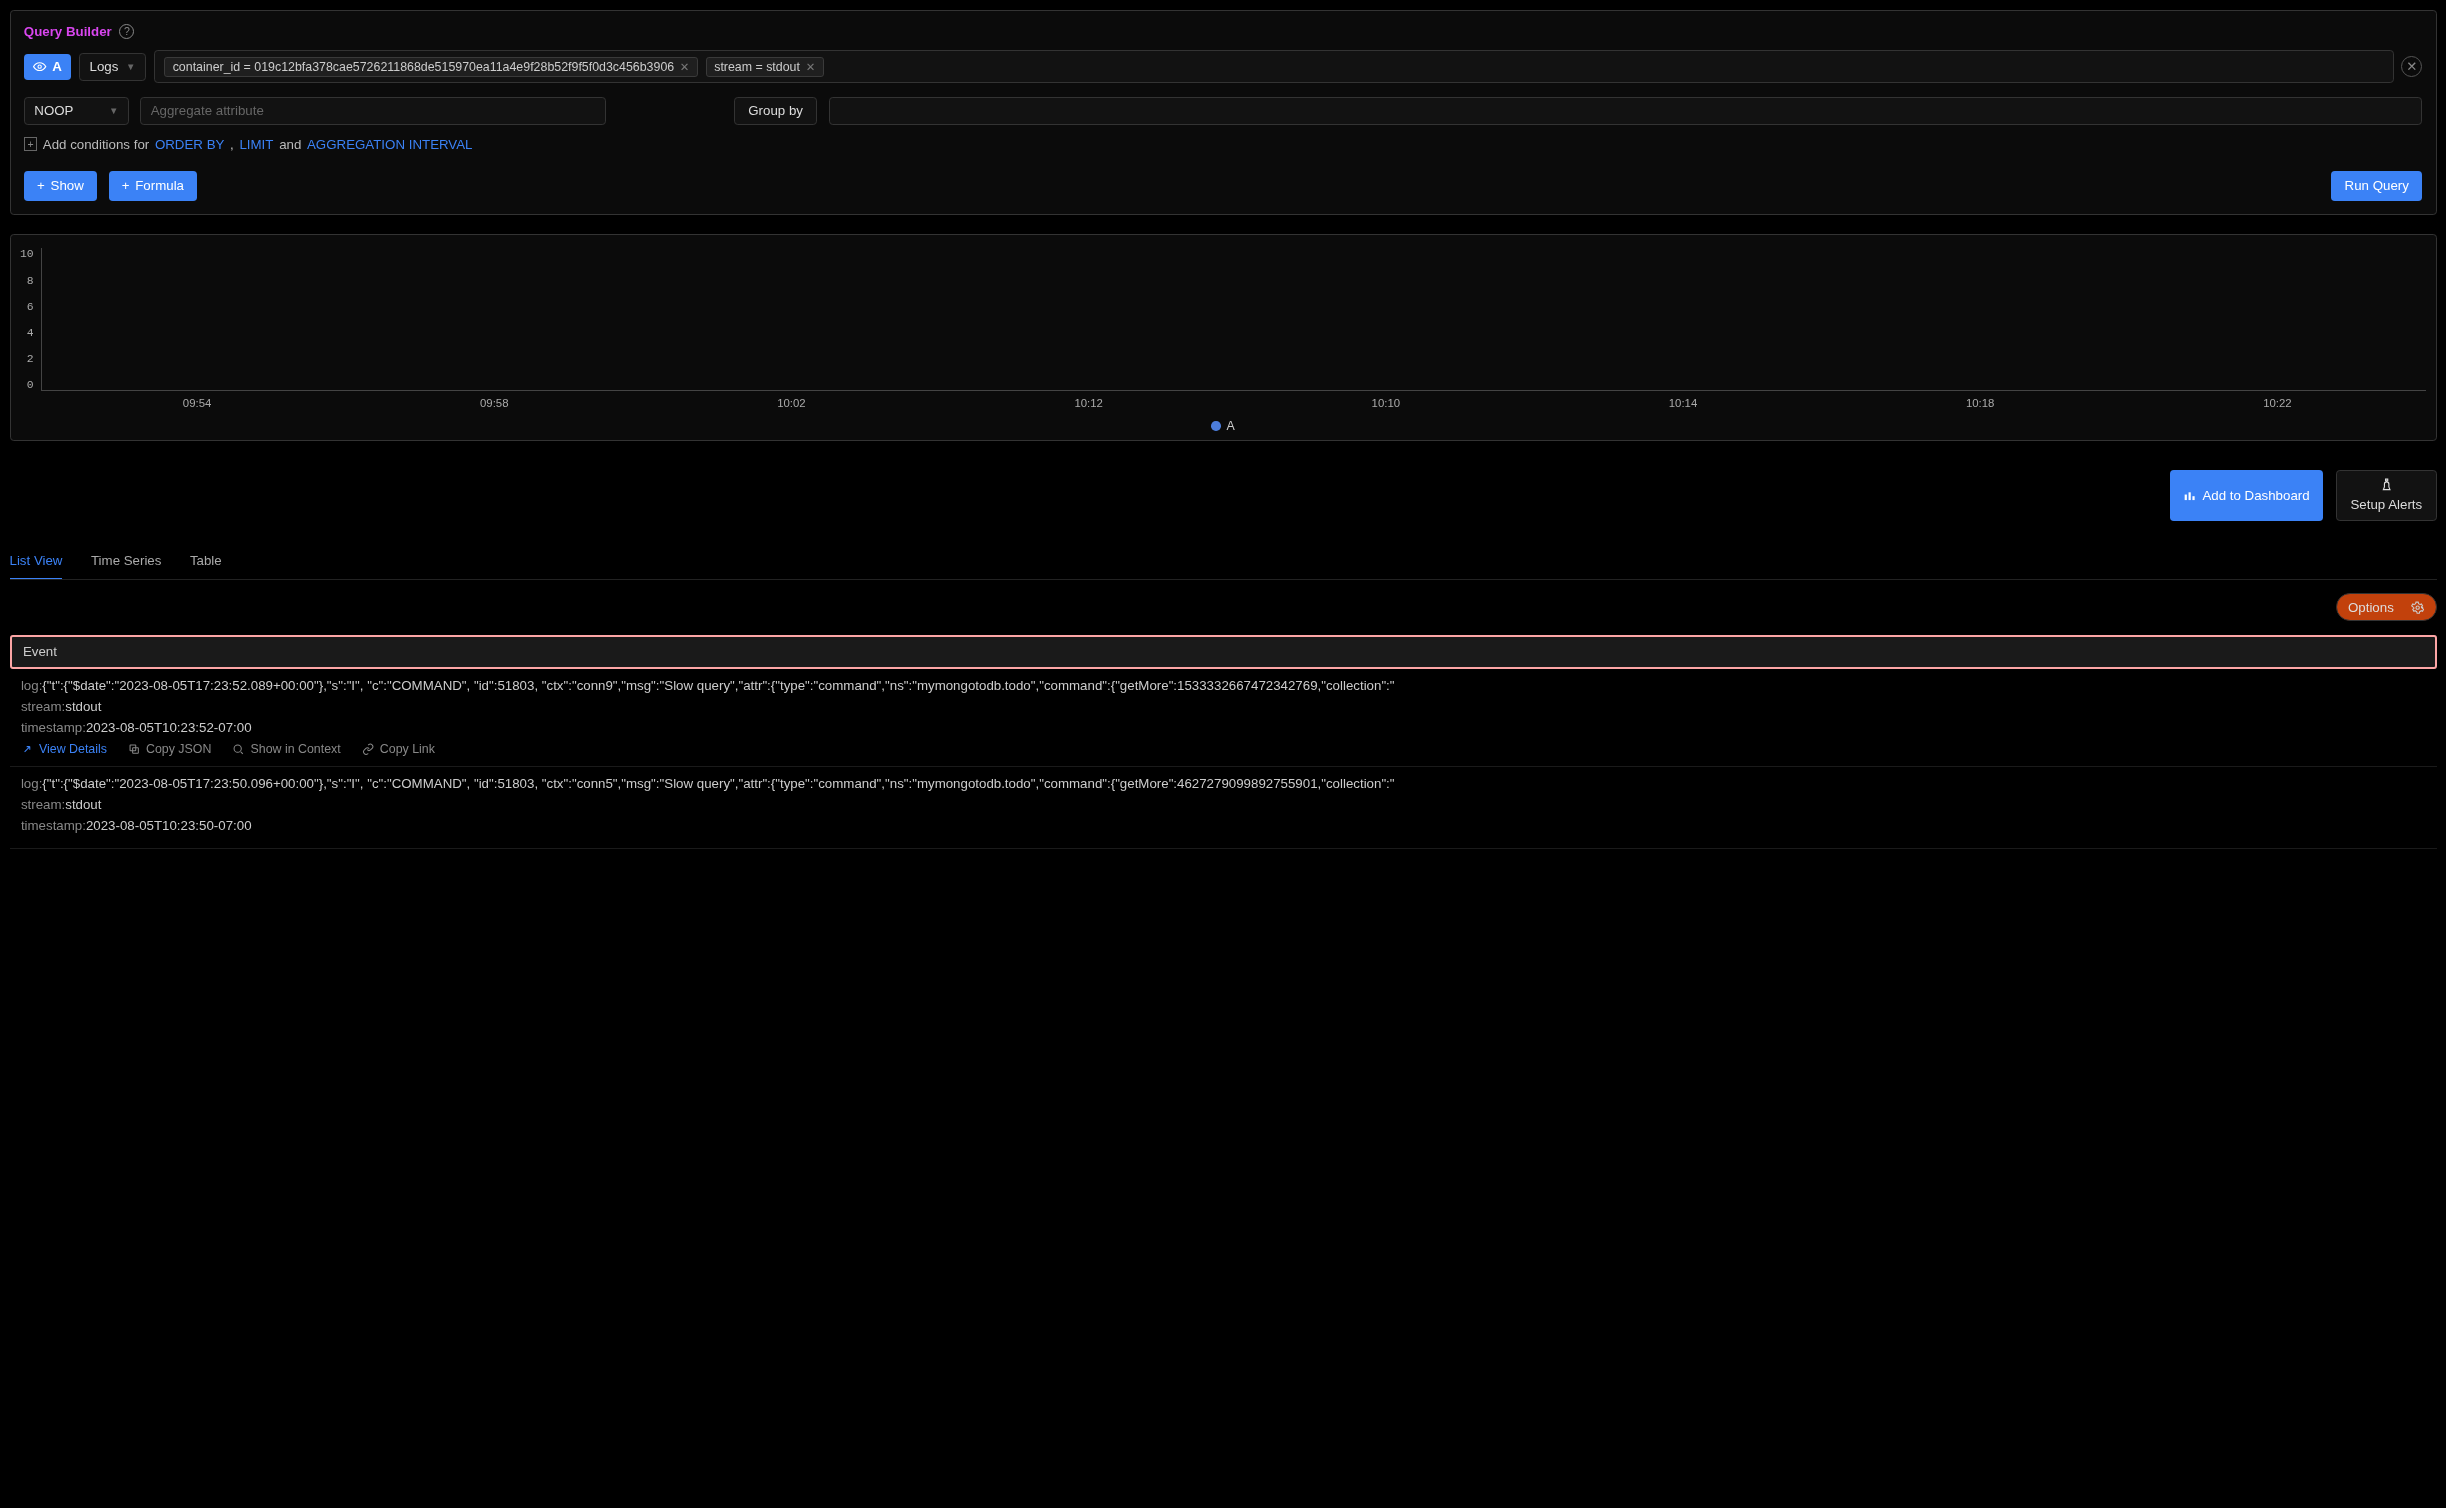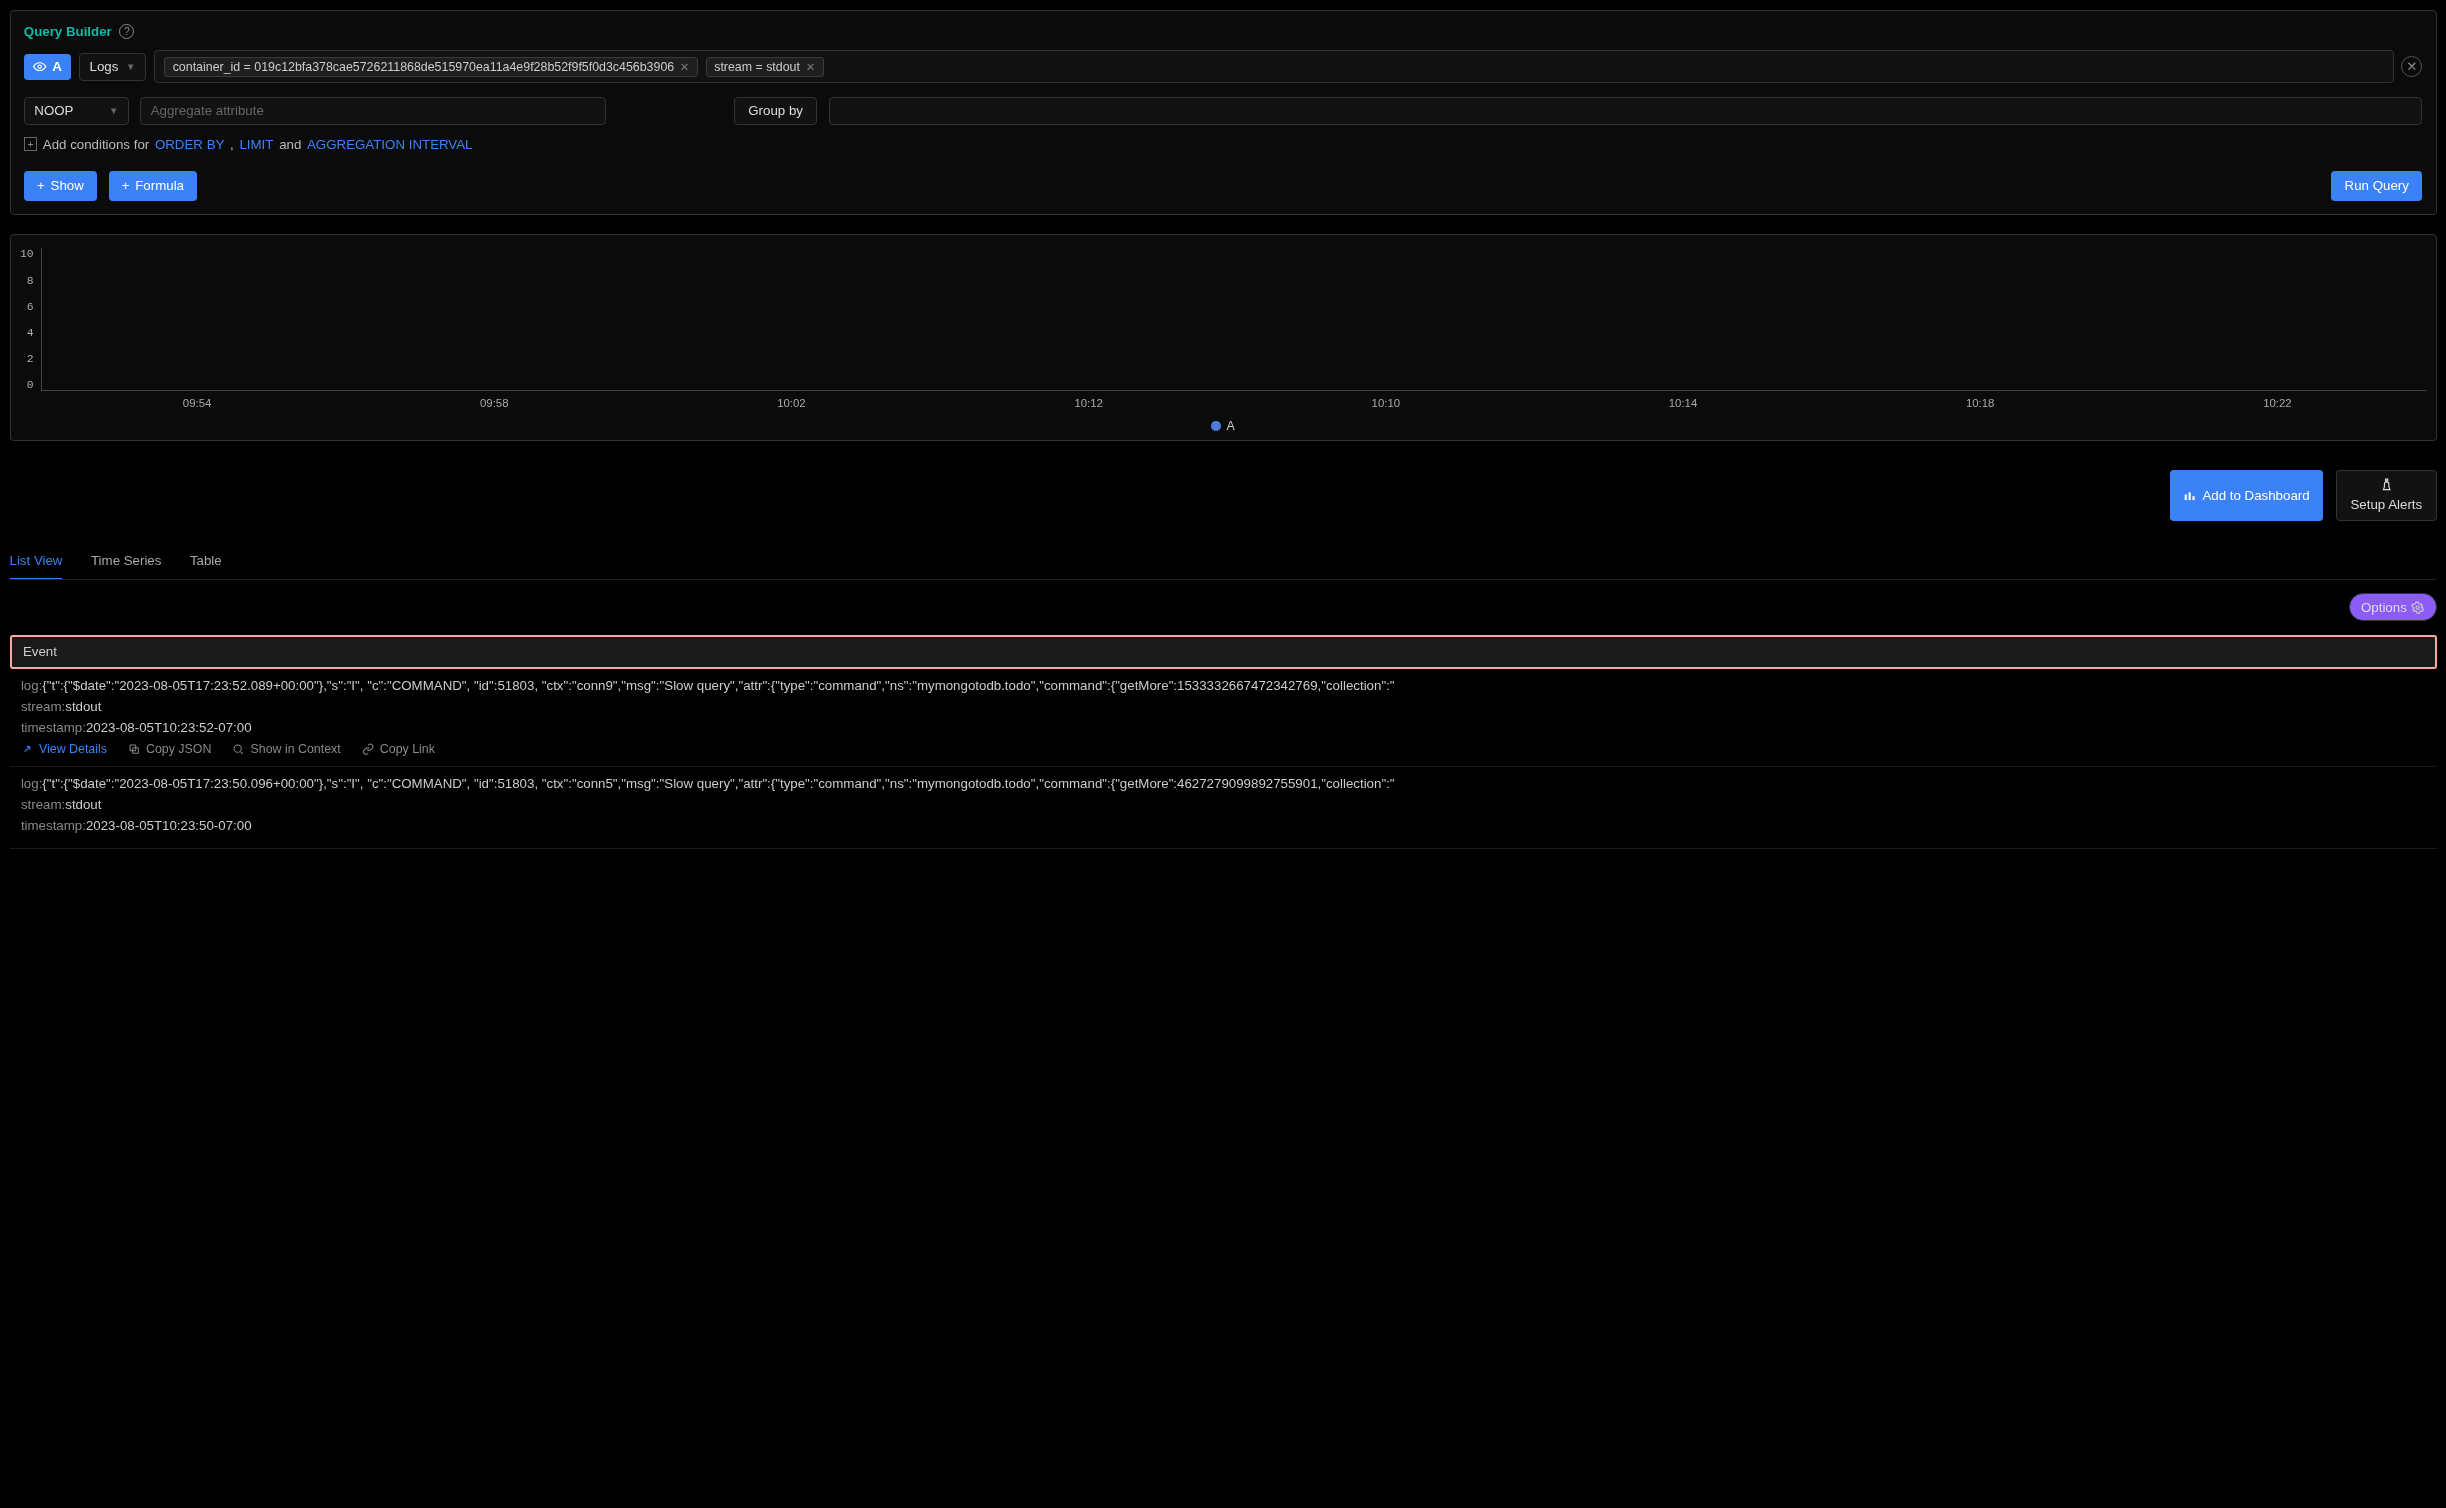--- a/index.html
+++ b/index.html
@@ -11,21 +11,21 @@
     padding: 9.5px;
   }
   .panel {
     border: 1px solid #333;
     border-radius: 3.8px;
     padding: 13.3px;
     margin-bottom: 19px;
     background: #0b0b0b;
   }
   .qb-header { display:flex; align-items:center; gap:7.6px; margin-bottom:11.4px; }
-  .qb-title { font-weight:600; color:#14b8a6;text-align:center; }
+  .qb-title { font-weight:600; color:#d946ef;text-align:center; }
   .help-icon {
     display:inline-flex; align-items:center; justify-content:center;
     width:15px; height:15px; border:1px solid #888; border-radius:50%;
     font-size:10.5px; color:#888;
   }
   .badge-a {
     background:#3b82f6; color:#fff; border-radius:3.8px;
     padding:5.7px 9.5px; display:flex; align-items:center; gap:5.7px; font-weight:600;
   }
   .eye-icon { width:13.3px; height:13.3px; }
@@ -95,22 +95,22 @@
   .dash-actions { display:flex; justify-content:flex-end; gap:13.3px; margin-bottom:23px; }
   .alert-icon, .chart-icon, .gear-icon { width:13.3px; height:13.3px; display:inline-block; }
 
   .tabs { display:flex; gap:28.5px; border-bottom:1px solid #222; padding:0 0 0 0; }
   .tab { padding:9.5px 0; color:#aaa; cursor:pointer; }
   .tab.active { color:#3b82f6; border-bottom:1.9px solid #3b82f6; }
 
   .options-row { display:flex; justify-content:flex-end; padding:13.3px 0; }
   .options-btn {
     border:1px solid #333; border-radius:14px; padding:5.7px 11.4px;
-    display:flex; align-items:center; gap:4px; color:#ddd; cursor:pointer;
-    background:#8b5cf6;
+    display:flex; align-items:center; gap:17px; color:#ddd; cursor:pointer;
+    background:#c2410c;
   }
 
   .table-header {
     background:#1a1a1a; border:2px solid #fca5a5; border-radius:2.9px;
     padding:7.6px 11.4px; color:#ccc; font-size:13.3px;
   }
   .log-row { border-bottom:1px solid #1a1a1a; padding:9.5px 11.4px; }
   .log-line { color:#ccc; margin-bottom:5.7px; word-break:break-all; white-space:nowrap; overflow:hidden; }
   .log-line .k { color:#888; }
   .log-actions { display:flex; gap:21px; margin-top:7.6px; align-items:center; }

